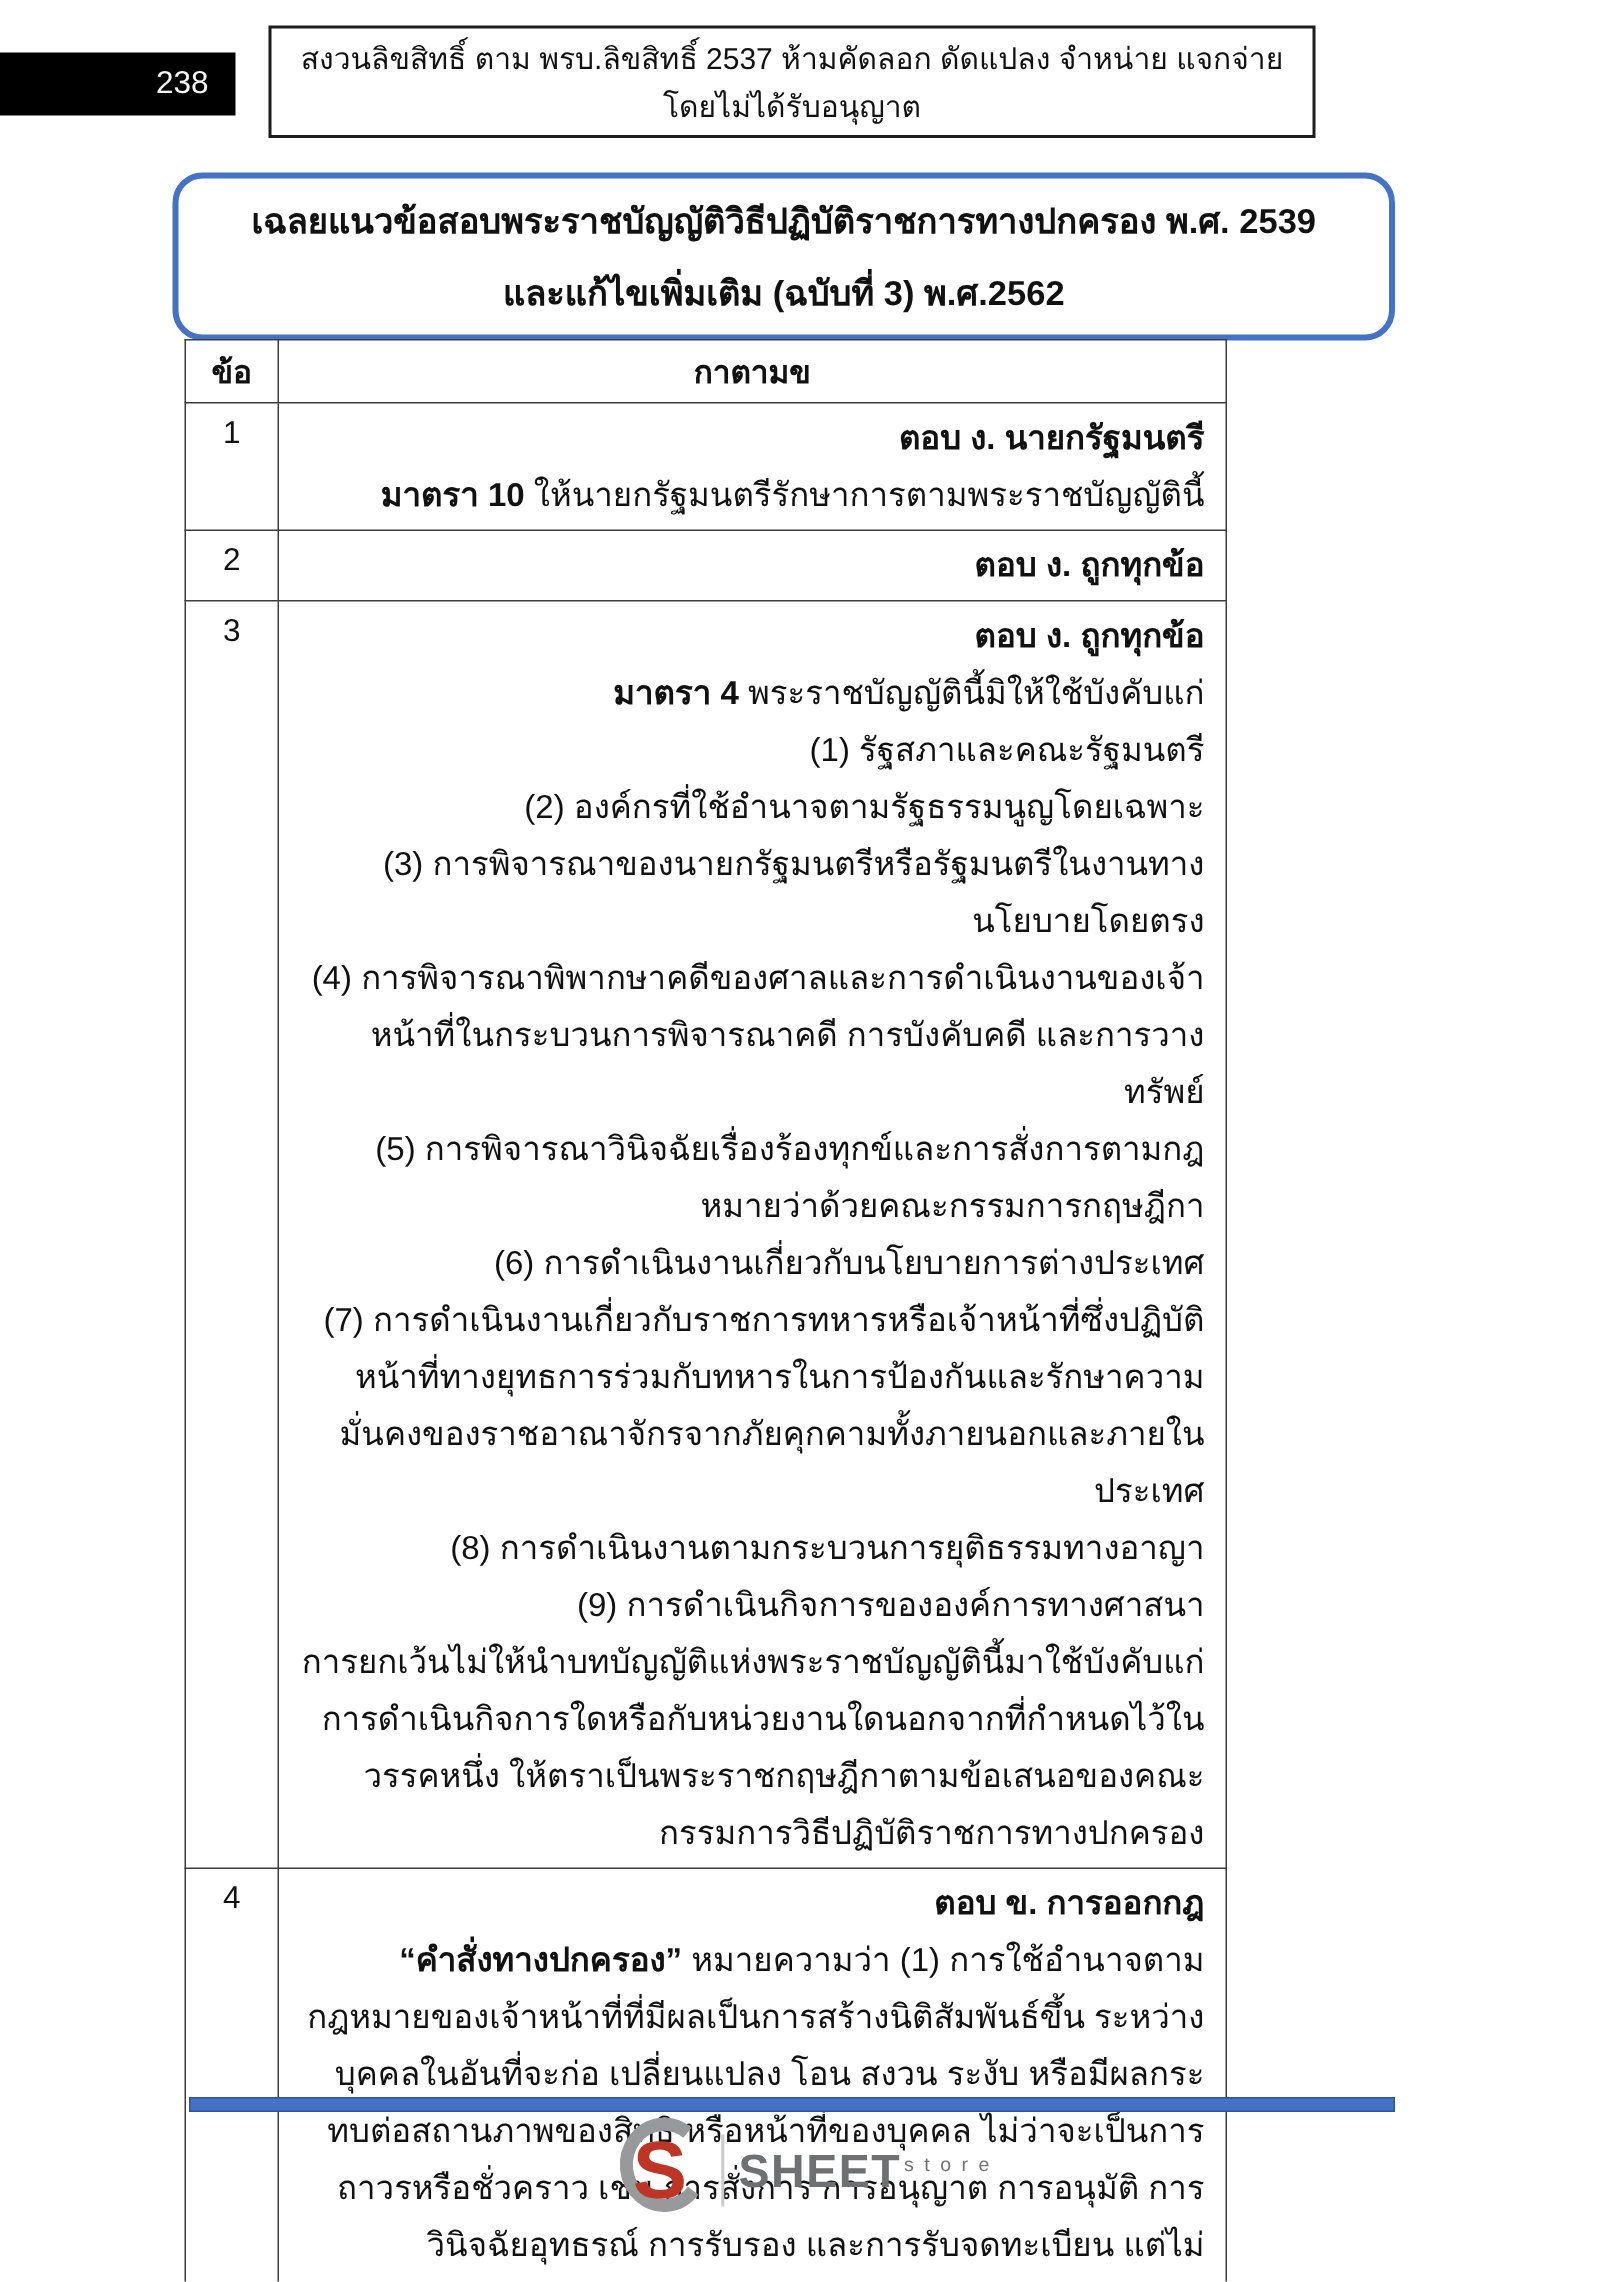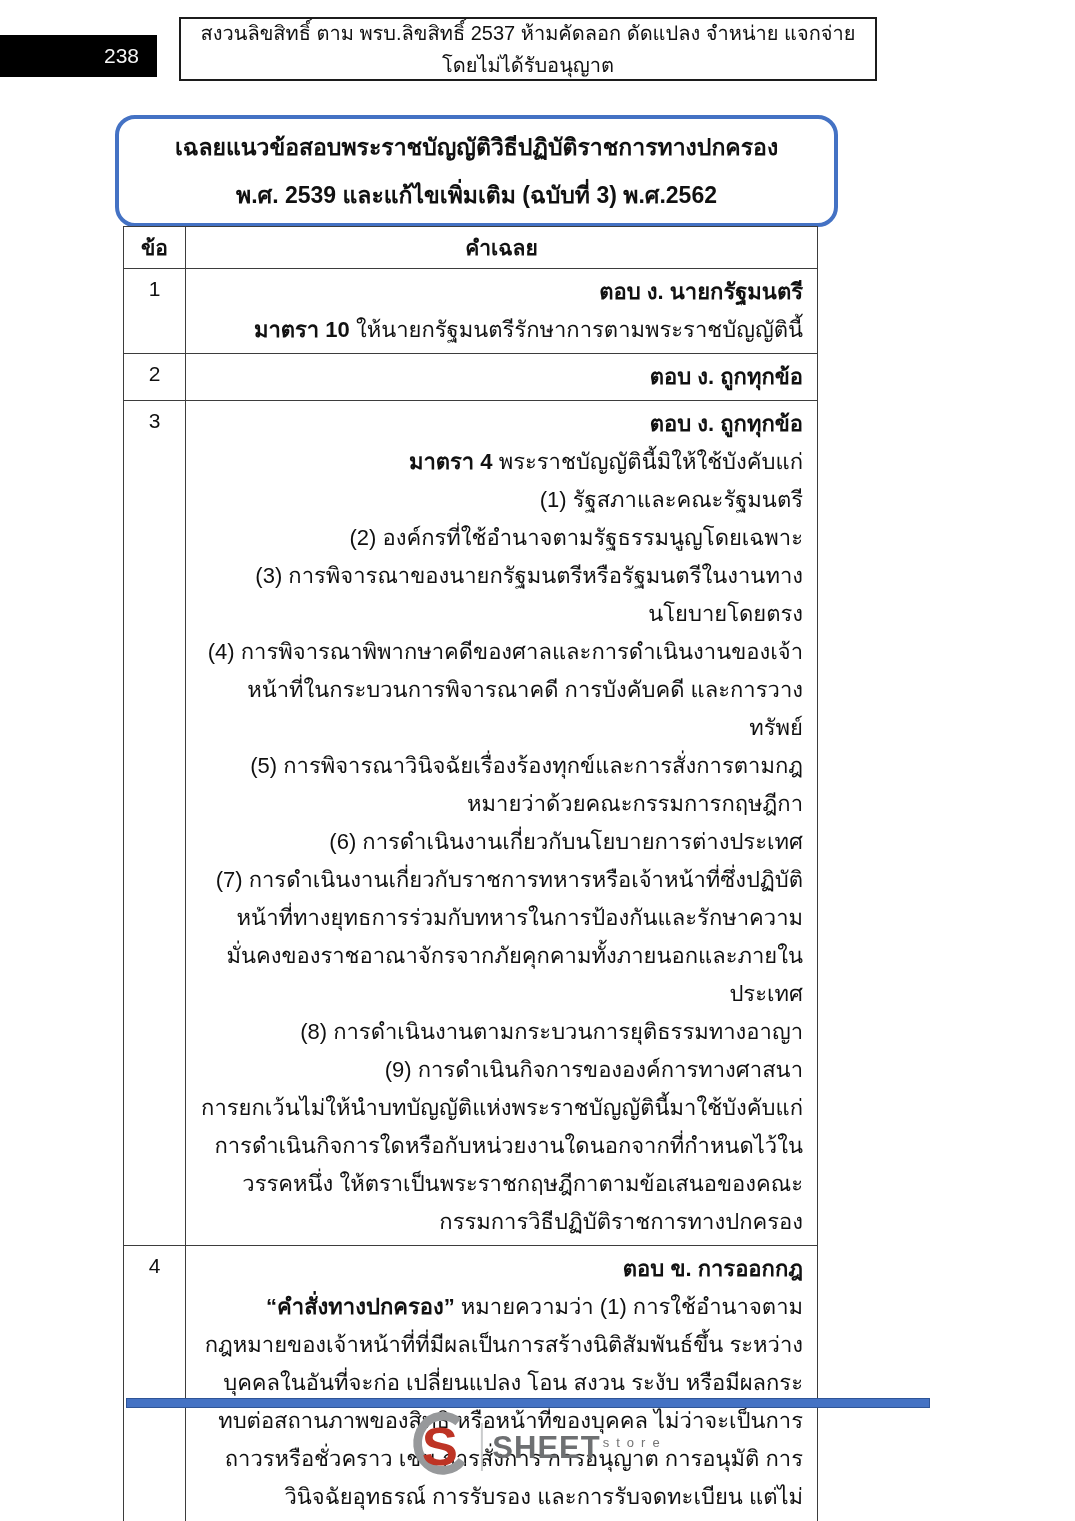--- a/index.html
+++ b/index.html
@@ -13,29 +13,29 @@
   
   .pagenum-box {
     position:absolute; left:0; top:35px; width:157px; height:42px;
     background:#000000; color:#f5f5f5;
     display:flex; align-items:center; justify-content:flex-end;
     padding-right:18px; font-size:21px;
   }
 
   
   .copyright-box {
-    position:absolute; left:179px; top:17px; width:698px; height:64px;
+    position:absolute; left:179px; top:17px; width:698px; height:75px;
     border:2px solid #1c1c1c; background:#ffffff;
     display:flex; align-items:center; justify-content:center;
     font-size:20px; text-align:center; padding:17px 10px;
   }
 
   
   .title-box {
-    position:absolute; left:115px; top:115px; width:723px; min-height:103px;
+    position:absolute; left:115px; top:115px; width:815px; min-height:103px;
     border:4px solid #4472C4; border-radius:20px;
     padding:4px 38px; display:flex; align-items:center; justify-content:center;
   }
   .title-box .title-text {
     text-align:center; font-weight:bold; font-size:23px; line-height:48px;
   }
 
   
   table.answers {
     position:absolute; left:123px; top:226px; width:695px;
@@ -86,21 +86,21 @@
   </div>
 
   <div class="title-box">
     <span class="title-text">เฉลยแนวข้อสอบพระราชบัญญัติวิธีปฏิบัติราชการทางปกครอง พ.ศ. 2539 และแก้ไขเพิ่มเติม (ฉบับที่ 3) พ.ศ.2562</span>
   </div>
 
   <table class="answers">
     <thead>
       <tr>
         <th>ข้อ</th>
-        <th>คำเฉลย</th>
+        <th>กาตามข</th>
       </tr>
     </thead>
     <tbody>
 
       <tr>
         <td class="no">1</td>
         <td class="ans-cell">
           <p class="ans">ตอบ ง. นายกรัฐมนตรี</p>
           <p class="ind-sm"><span class="b">มาตรา 10</span><span> ให้นายกรัฐมนตรีรักษาการตามพระราชบัญญัตินี้</span></p>
         </td>

